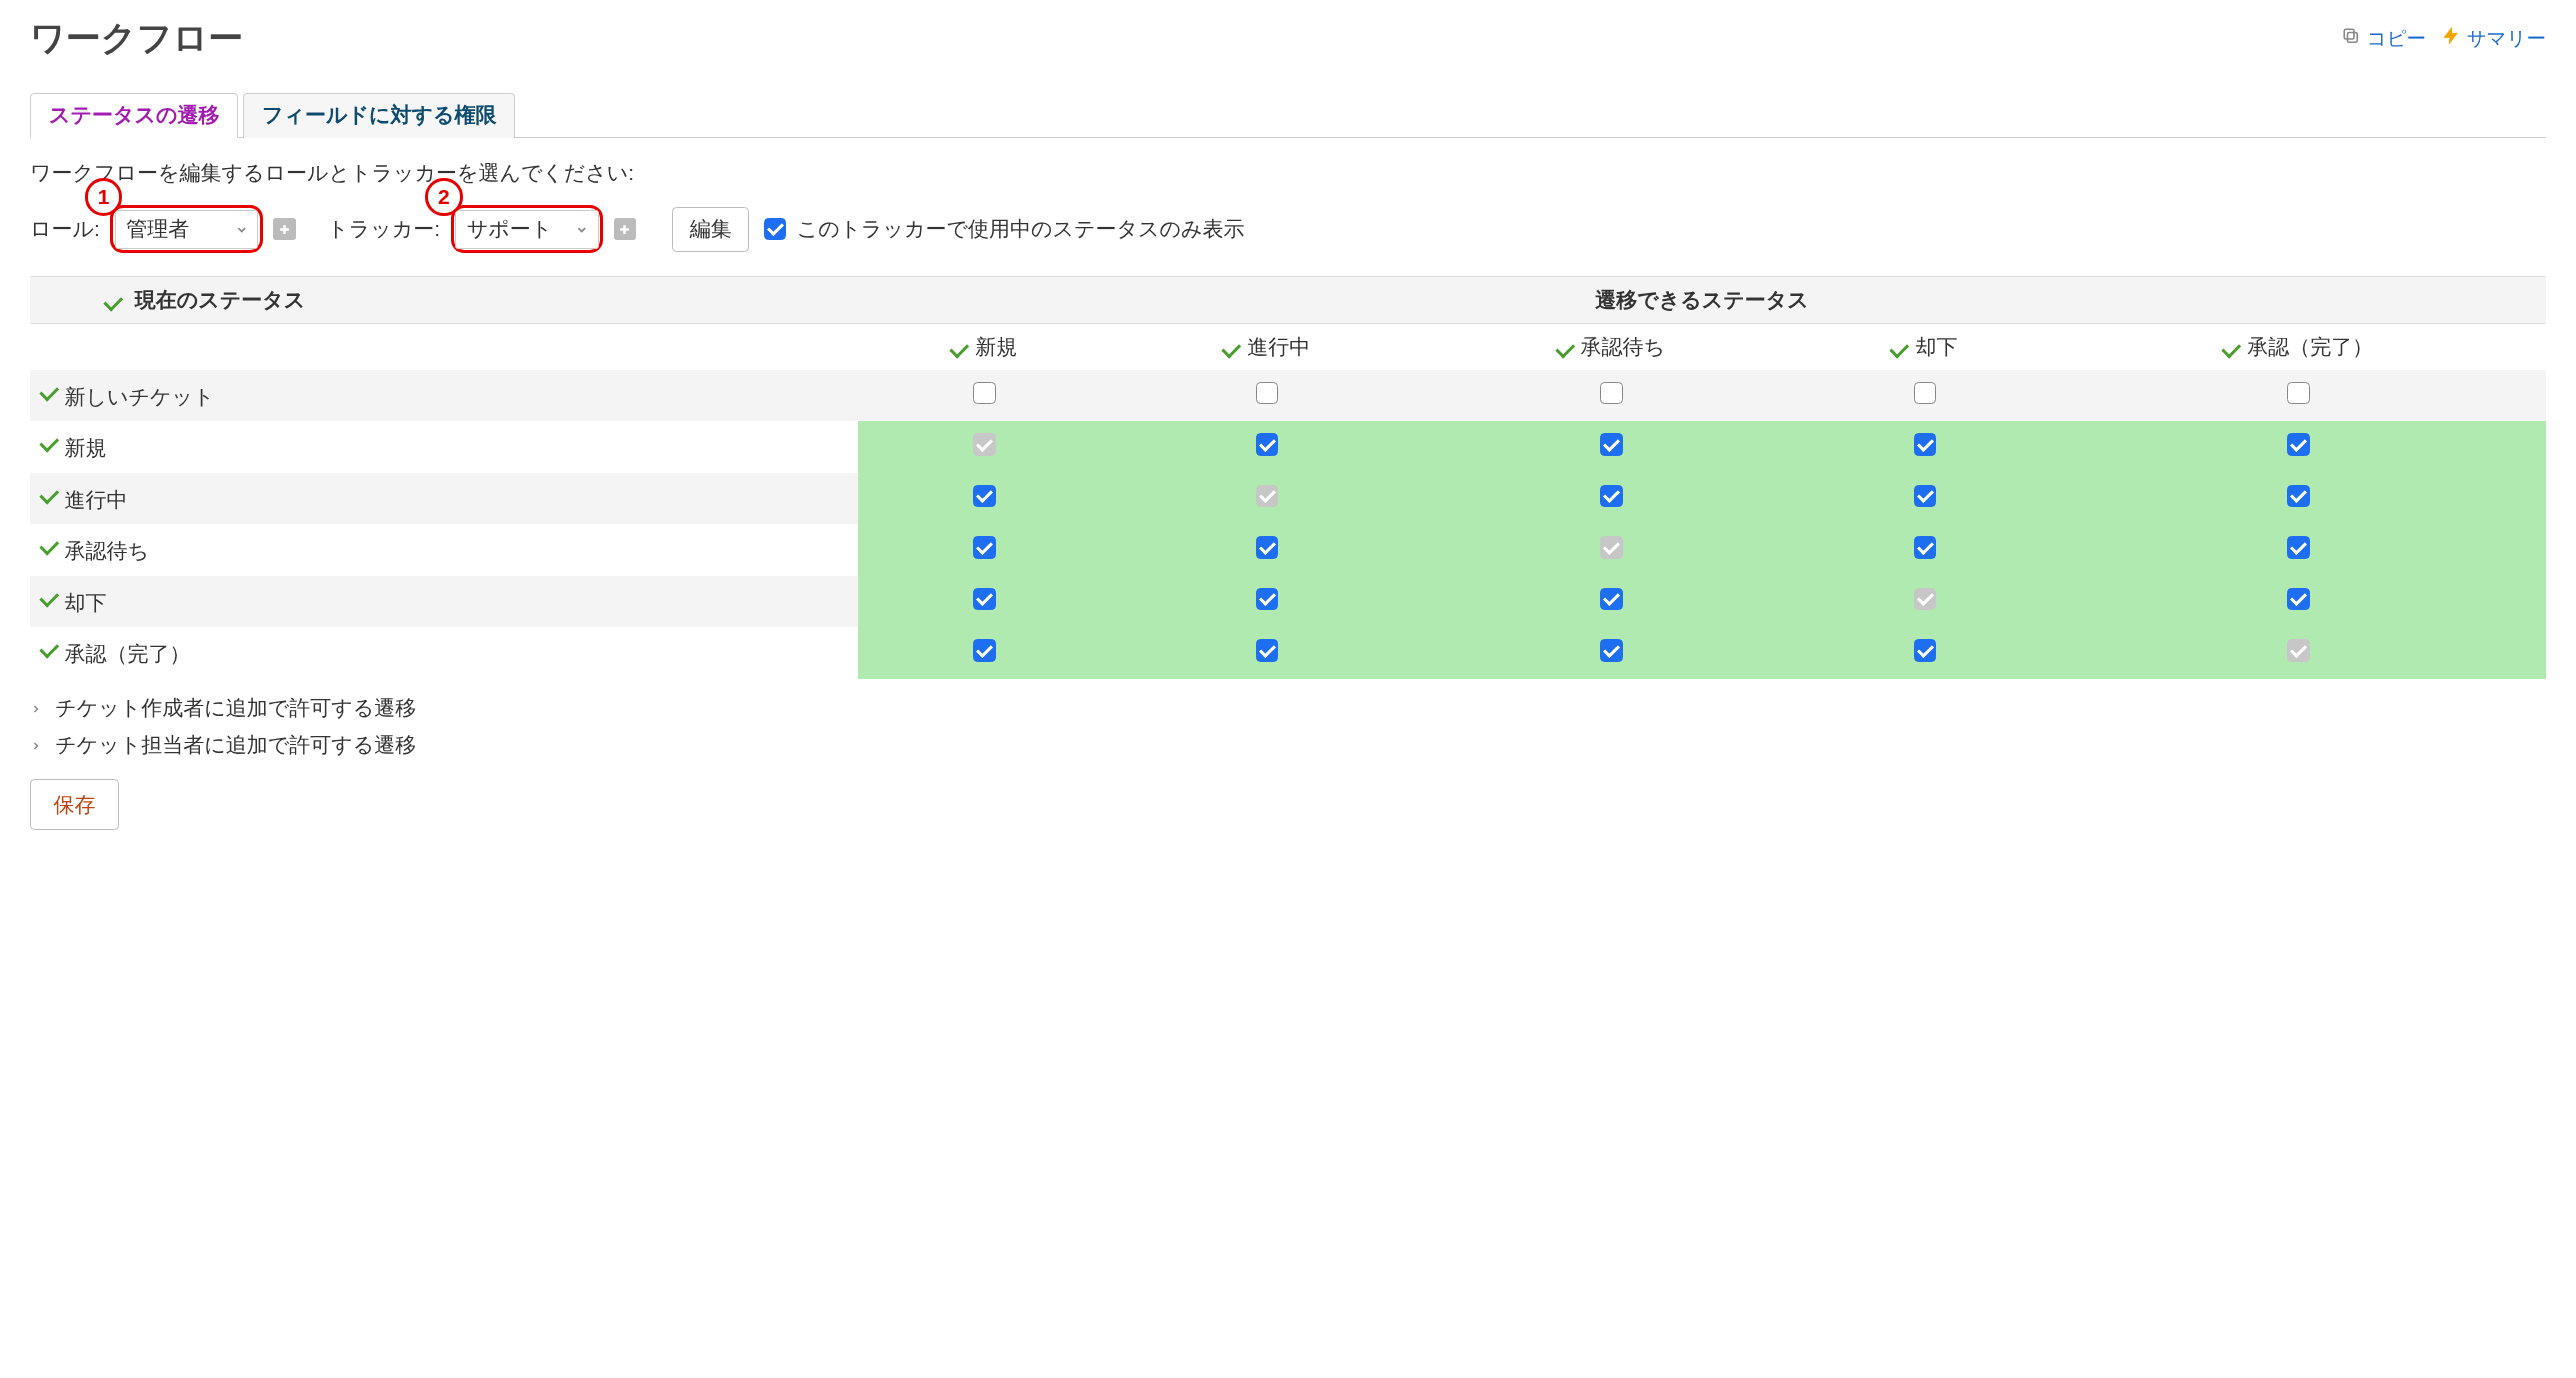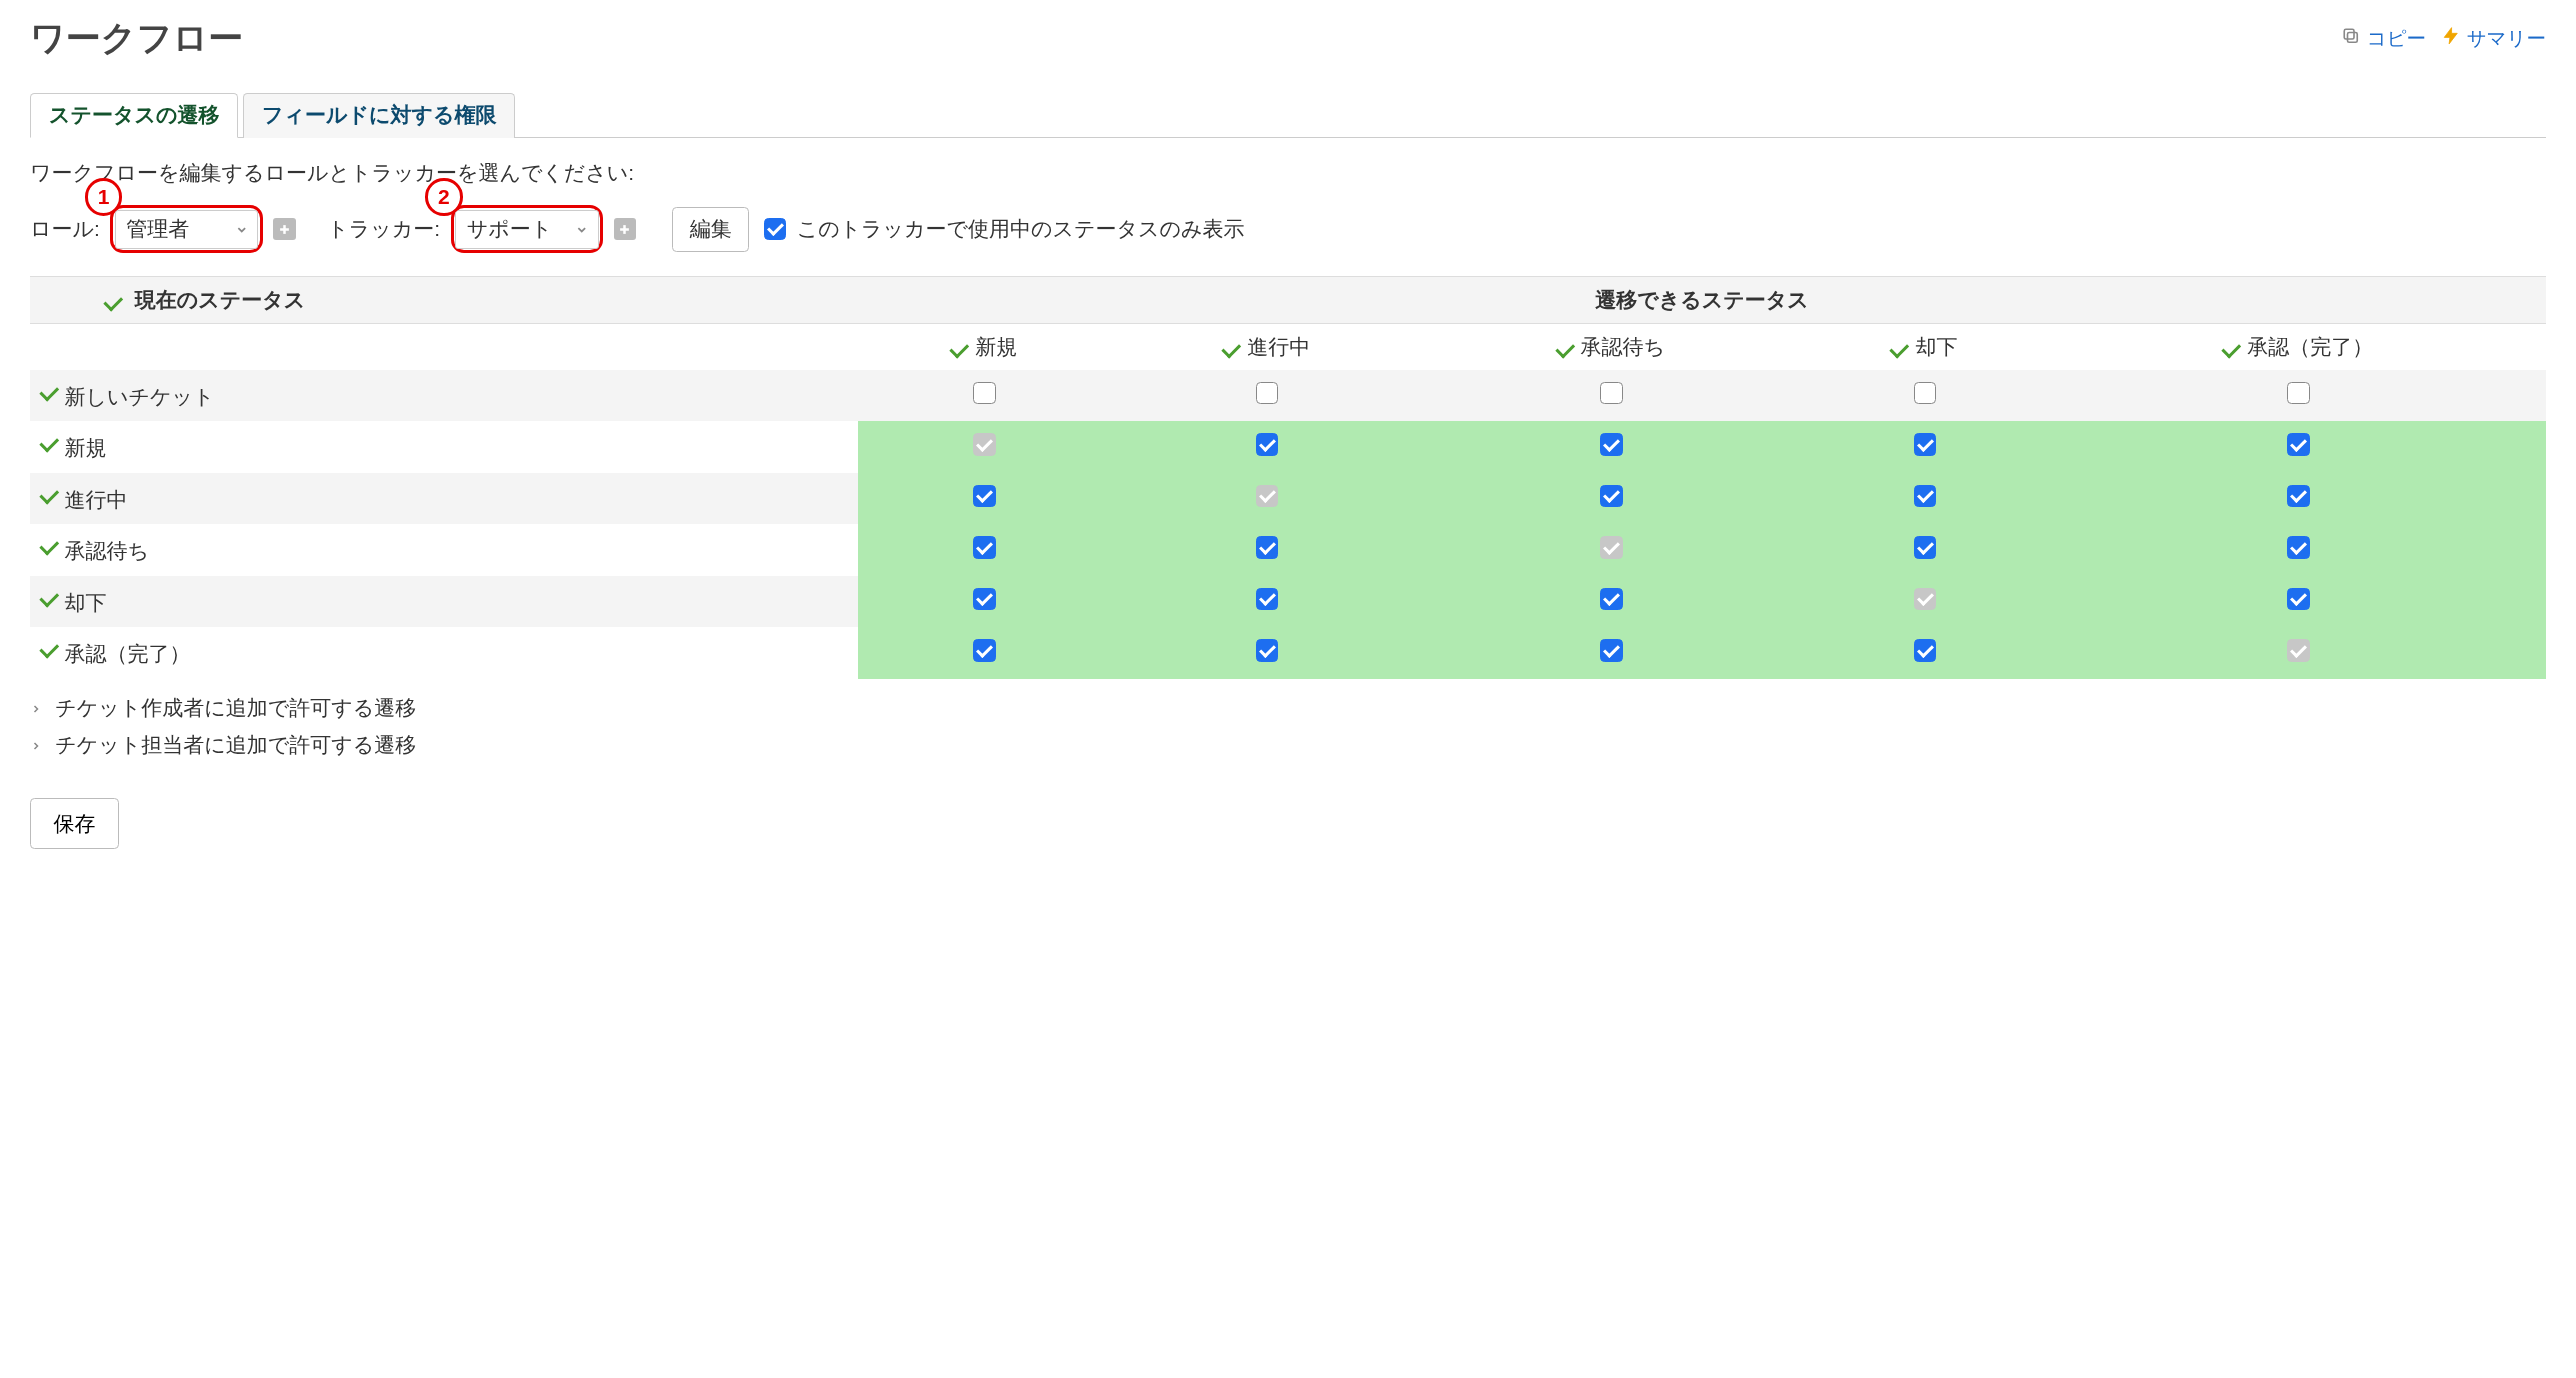--- a/index.html
+++ b/index.html
@@ -60,21 +60,21 @@
     margin-right: 4.5px;
     border-top-left-radius: 4.5px;
     border-top-right-radius: 4.5px;
     position: relative;
     top: 0.8px;
     cursor: pointer;
     font-weight: bold;
   }
   .tab.active {
     background: #ffffff;
-    color: #14532d;
+    color: #a21caf;
     border-bottom: 0.8px solid #ffffff;
   }
   
   .instruction {
     font-size: 21px;
     margin-bottom: 18px;
     color: #333333;
   }
   
   .filter-row {
@@ -261,28 +261,28 @@
     font-size: 21px;
   }
   .expander-row .chevron {
     color: #888888;
     margin-right: 7.5px;
   }
   .expanders {
     margin-top: 10.5px;
   }
   .save-button {
-    margin-top: 35px;
+    margin-top: 16px;
     border: 0.8px solid #bbbbbb;
     background: #ffffff;
     padding: 10.5px 22.5px;
     font-size: 21px;
     border-radius: 4.5px;
     cursor: pointer;
-    color: #000000;
+    color: #c2410c;
   }
   .row-label {
     display: inline-flex;
     align-items: flex-start;
   }
 </style>
 </head>
 <body>
 
 <div class="page">

